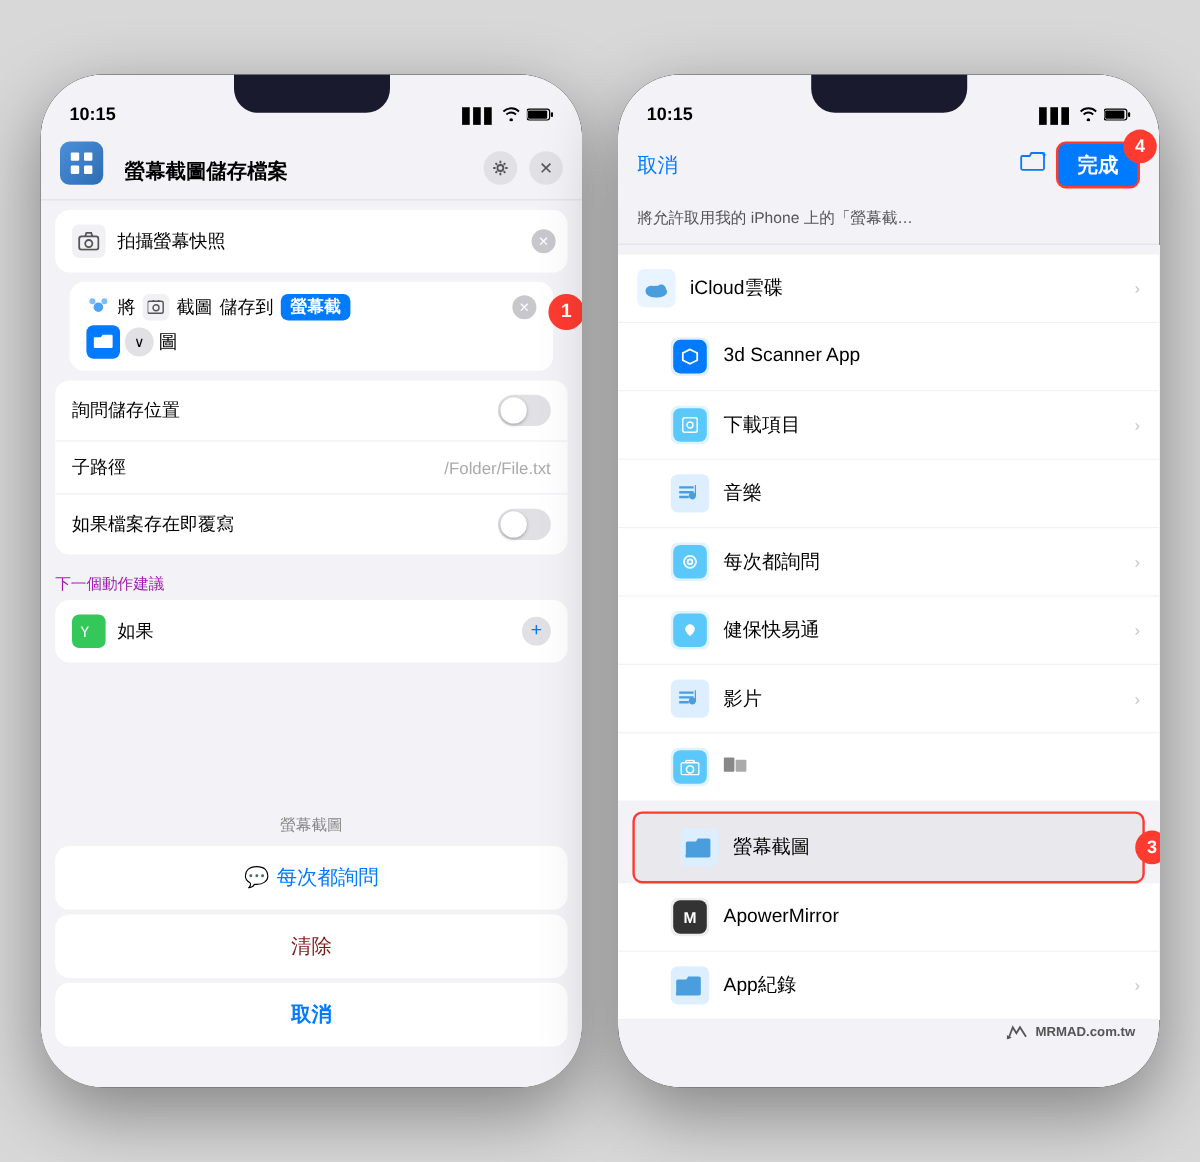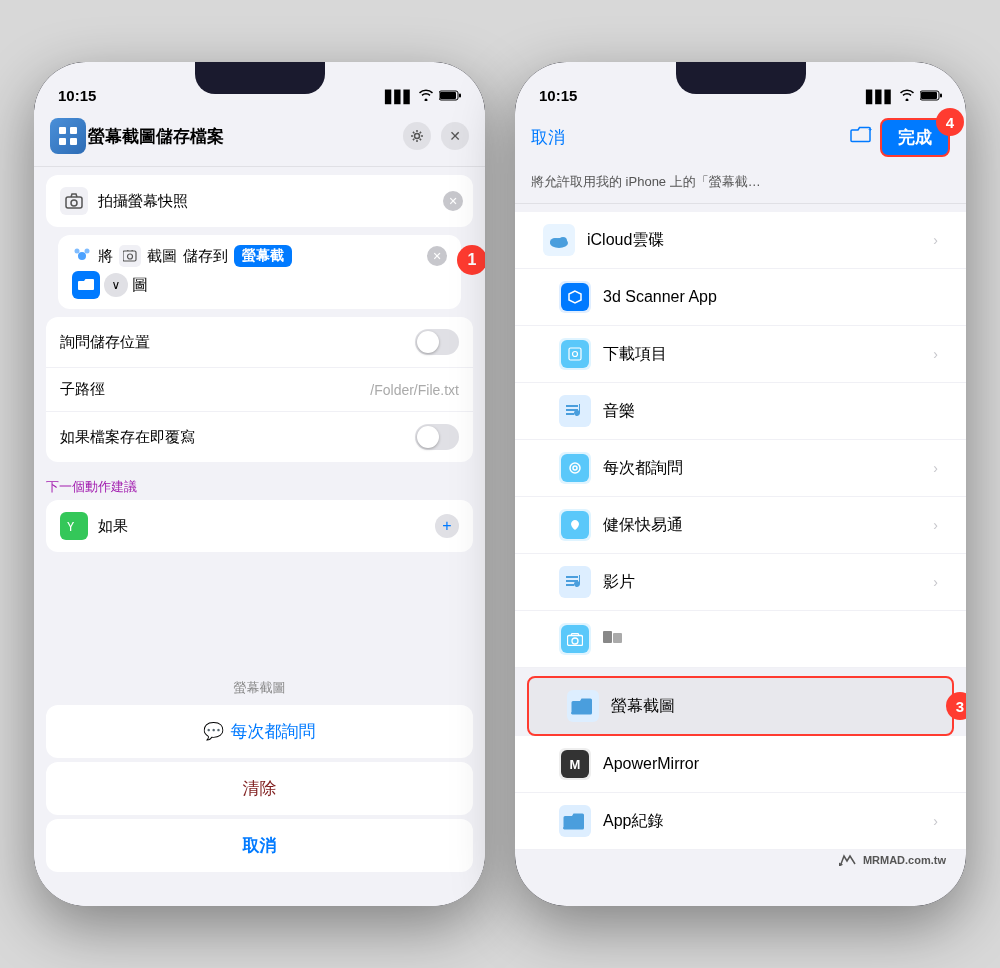--- a/index.html
+++ b/index.html
@@ -57,22 +57,22 @@
     .status-time { font-weight: 700; font-size: 15px; }
     .status-icons { display: flex; align-items: center; gap: 5px; font-size: 12px; }
 
     
     .left-screen { background: #f2f2f7; }
 
     .app-header {
       background: #f2f2f7;
       padding: 8px 16px 12px;
       display: flex;
-      align-items: center;
-      gap: 2px;
+      align-items: flex-end;
+      gap: 18px;
       border-bottom: 1px solid #e0e0e5;
     }
     .app-icon-box {
       width: 36px; height: 36px;
       background: linear-gradient(135deg, #4a90d9, #2d6cb5);
       border-radius: 8px;
       display: flex; align-items: center; justify-content: center;
       color: white; font-size: 18px;
     }
     .app-title {
@@ -304,21 +304,21 @@
       color: #555;
       padding: 4px 16px 12px;
       border-bottom: 1px solid #e0e0e5;
     }
 
     
     .file-list { background: #f2f2f7; }
     .file-item {
       background: white;
       margin: 0;
-      padding: 12px 28px;
+      padding: 12px 16px;
       display: flex;
       align-items: center;
       gap: 12px;
       border-bottom: 1px solid #f0f0f5;
       font-size: 16px;
     }
     .file-item:first-child { margin-top: 8px; }
     .file-icon {
       width: 32px; height: 32px;
       border-radius: 6px;

